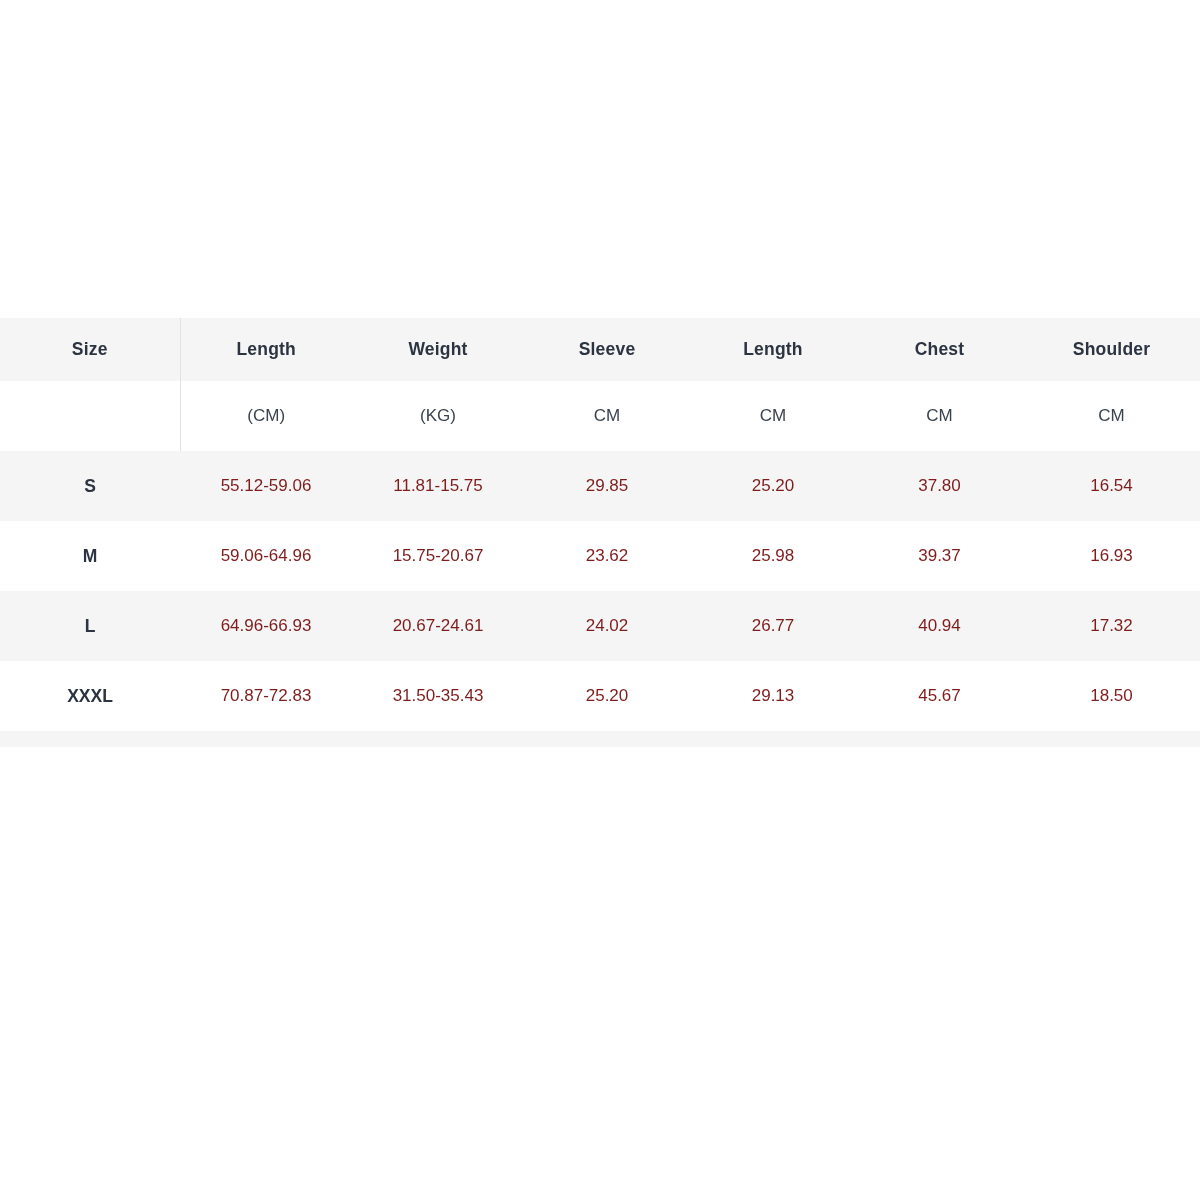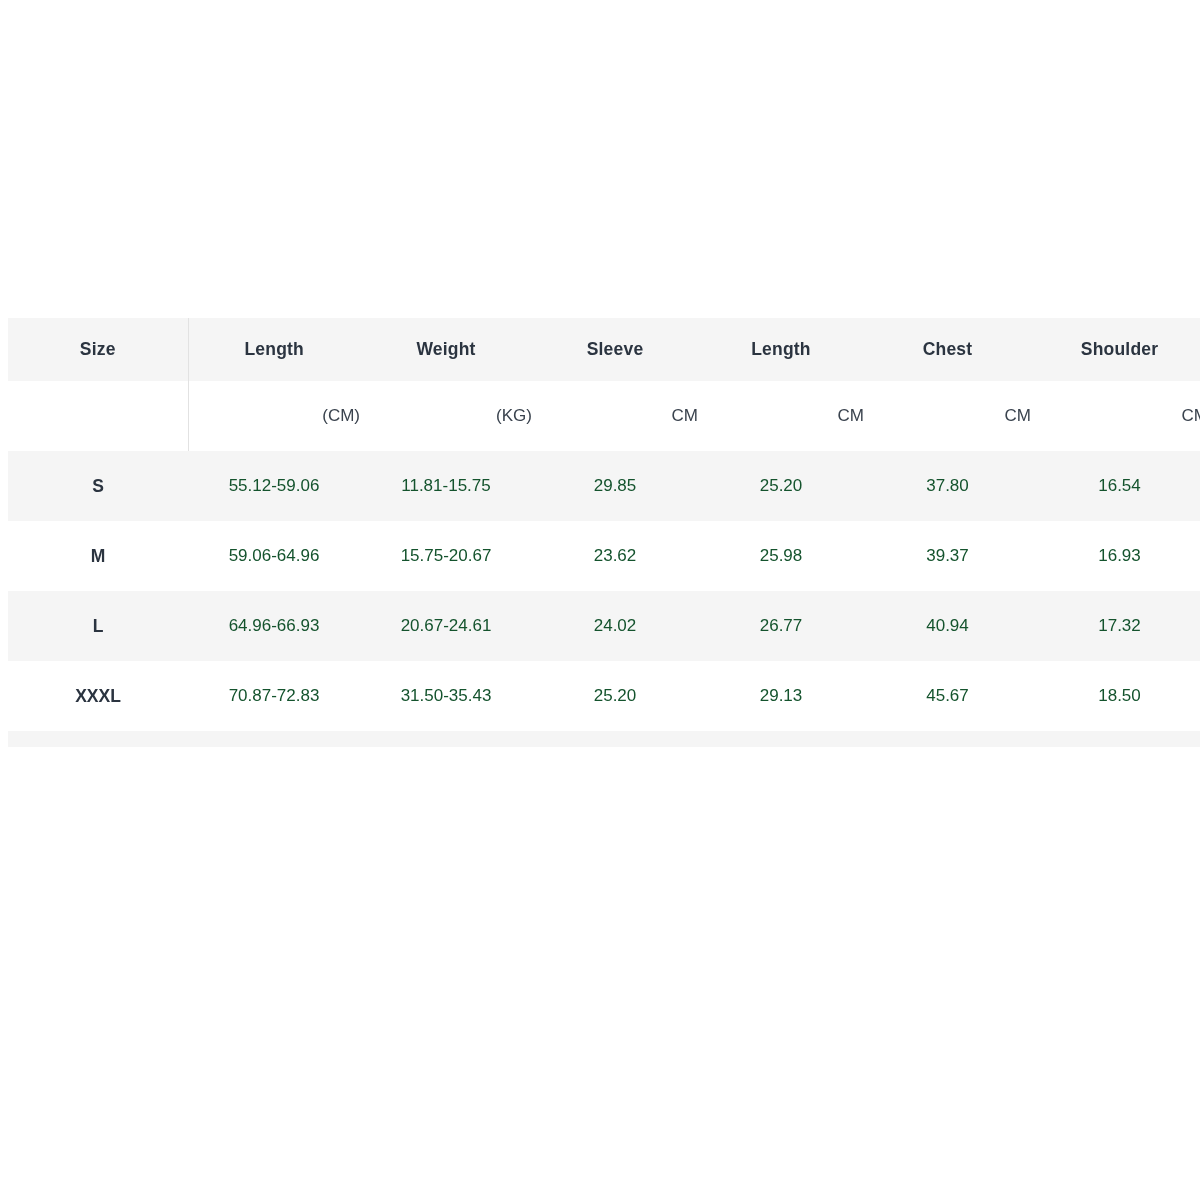--- a/index.html
+++ b/index.html
@@ -12,21 +12,21 @@
   }
   #page {
     position: relative;
     width: 1200px;
     height: 1200px;
     background: #ffffff;
     overflow: hidden;
   }
   #table-wrap {
     position: absolute;
-    left: 8px;
+    left: 0px;
     top: 318px;
     width: 1017px;
   }
   table.size-chart {
     border-collapse: collapse;
     width: 1200px;
     table-layout: fixed;
     color: #2b3440;
   }
   table.size-chart td, table.size-chart th {
@@ -48,26 +48,25 @@
     height: 63px;
     font-weight: bold;
     font-size: 17.5px;
     letter-spacing: 0.2px;
     color: #2b3440;
   }
   tr.row-units td {
     height: 70px;
     font-size: 17px;
     color: #3a434e;
-    text-align: right;
   }
   tr.row-data td {
     height: 70px;
     font-size: 17px;
-    color: #14532d;
+    color: #7f1d1d;
   }
   tr.row-data td.size-cell {
     font-weight: bold;
     font-size: 17.5px;
     color: #2b3440;
   }
   tr.shade td { background: #f5f5f5; }
   tr.plain td { background: #ffffff; }
 
   

